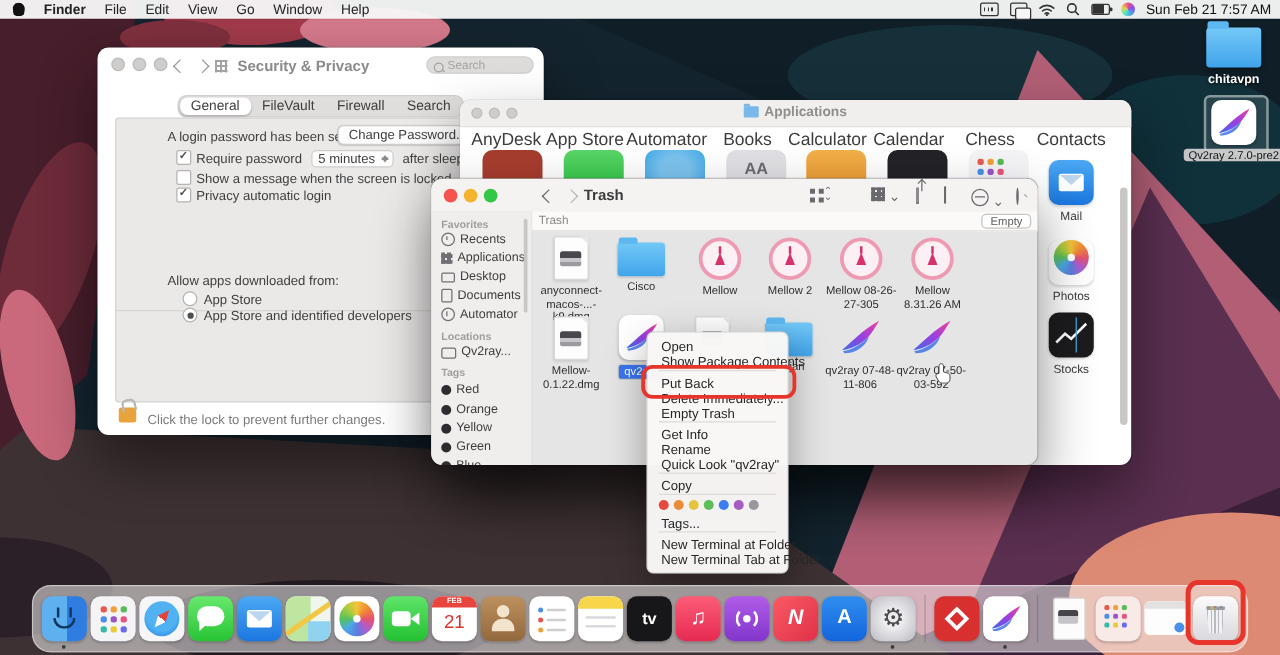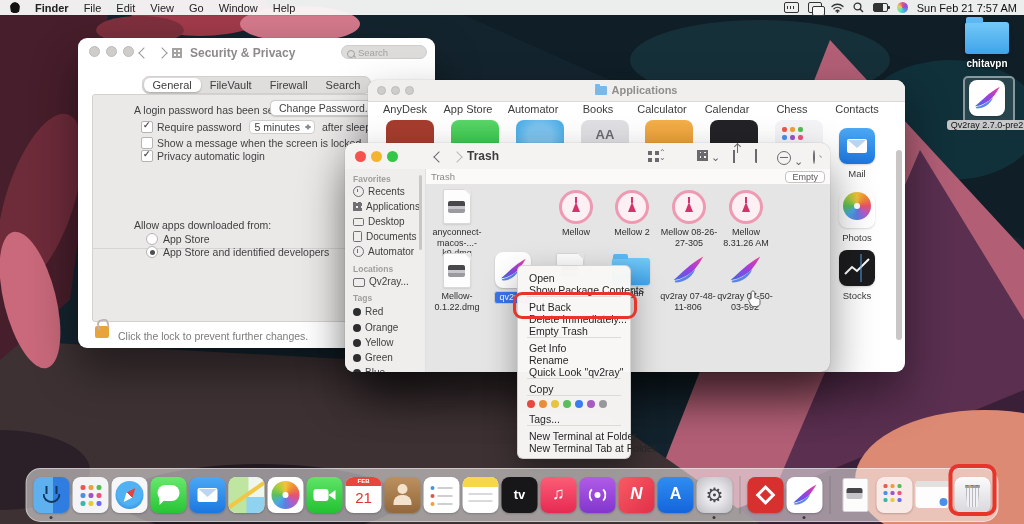--- a/index.html
+++ b/index.html
@@ -53,21 +53,21 @@
   .sel:before{content:"";position:absolute;right:3px;bottom:3px;border-left:3px solid transparent;border-right:3px solid transparent;border-top:4px solid #8a8a8a}
   .sec-div{position:absolute;left:14px;top:210px;width:329px;height:1px;background:#d7d5d4}
   .lock{position:absolute;left:17px;top:288px;width:14px;height:12px;background:#e8a33b;border-radius:2px}
   .lock:before{content:"";position:absolute;left:2px;top:-7px;width:8px;height:8px;border:2px solid #b9b7b6;border-bottom:none;border-radius:5px 5px 0 0;transform:rotate(-12deg)}
   
   .apps{left:368px;top:80px;width:537px;height:292px;background:#fff}
   .apps-tb{position:absolute;left:0;top:0;right:0;height:21px;background:#f1efee;border-bottom:1px solid #dcdad8;border-radius:9px 9px 0 0}
   .apps-title{position:absolute;left:0;right:0;top:4px;text-align:center;font-size:11px;color:#908e8c;font-weight:600}
   .fold-mini{display:inline-block;width:12px;height:9px;background:#79b8e8;border-radius:1px;position:relative;vertical-align:-1px;margin-right:4px}
   .fold-mini:before{content:"";position:absolute;left:0;top:-2px;width:5px;height:2px;background:#79b8e8;border-radius:1px 1px 0 0}
-  .app-label{position:absolute;width:64px;text-align:center;font-size:11px;color:#3c3c3c;top:23px}
+  .app-label{position:absolute;width:64px;text-align:center;font-size:14px;color:#3c3c3c;top:23px}
   .strip{position:absolute;top:40px;width:48px;height:34px;border-radius:8px}
   .appcol{position:absolute;width:64px;text-align:center;font-size:9.5px;color:#3c3c3c}
   .tile36{width:36px;height:36px;border-radius:8px;margin:0 auto;position:relative;box-shadow:0 1px 2px rgba(0,0,0,.15)}
   .env{position:absolute;left:8px;top:11px;width:20px;height:14px;background:#fff;border-radius:2px}
   .env:after{content:"";position:absolute;left:1px;top:1px;border-left:9px solid transparent;border-right:9px solid transparent;border-top:8px solid #bcd6f2}
   .flower{width:28px;height:28px;border-radius:50%;margin:4px auto;background:conic-gradient(#f5c33b,#ef8a35,#e8536b,#b05ccc,#5d7ee0,#4aa9e8,#58c05c,#a8cc3f,#f5c33b);position:relative}
   .flower:after{content:"";position:absolute;left:11px;top:11px;width:6px;height:6px;background:#fff;border-radius:50%}
   .apps-scroll{position:absolute;right:3px;top:70px;width:6px;height:190px;background:#c8c7c6;border-radius:3px}
   
   .trash{left:345px;top:143px;width:485px;height:229px;background:#e5e5e5}
@@ -401,20 +401,24 @@
         <span class="tagdot"></span>
         <span>Blue</span>
       </div>
     <span class="sb-scroll"></span>
   </div>
 
   <div class="file" style="left:83px;top:45px">
       <div class="dmg"></div>
       <div class="flabel">anyconnect-macos-...-k9.dmg</div>
     </div>
+  <div class="file" style="left:139px;top:45px">
+      <div class="folder"></div>
+      <div class="flabel">Cisco</div>
+    </div>
   <div class="file" style="left:202px;top:45px">
       <div class="mellow"></div>
       <div class="flabel">Mellow</div>
     </div>
   <div class="file" style="left:258px;top:45px">
       <div class="mellow"></div>
       <div class="flabel">Mellow 2</div>
     </div>
   <div class="file" style="left:315px;top:45px">
       <div class="mellow"></div>

